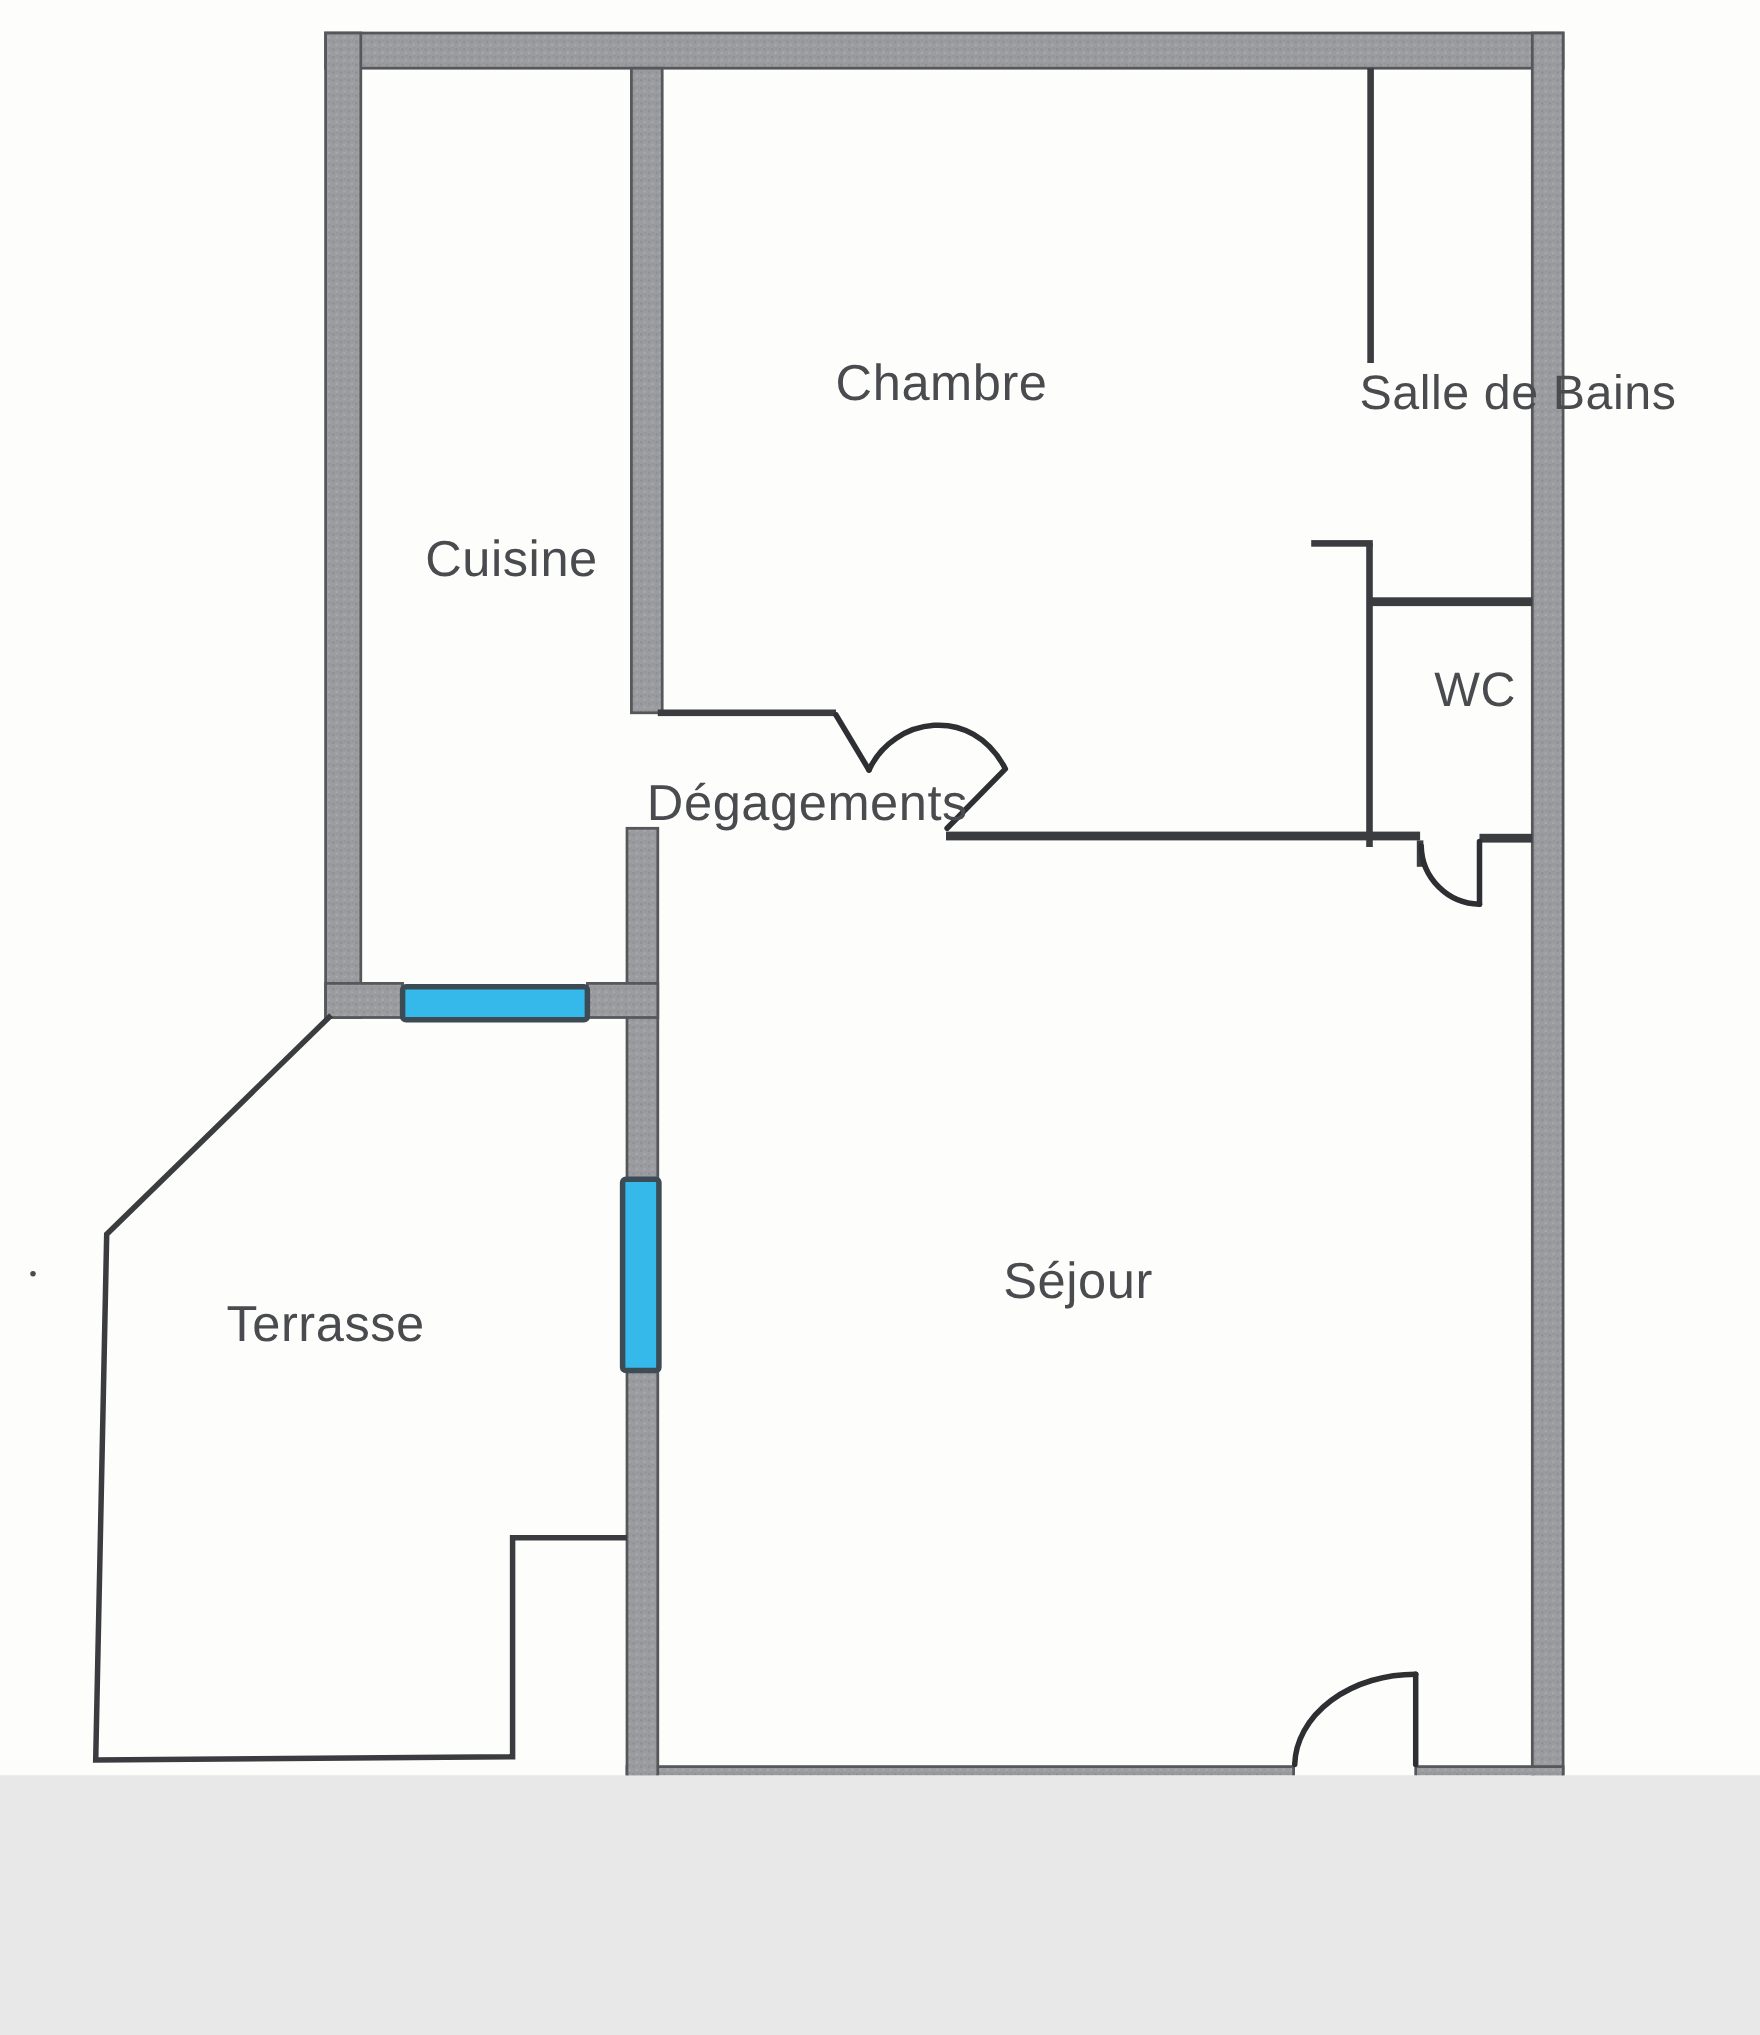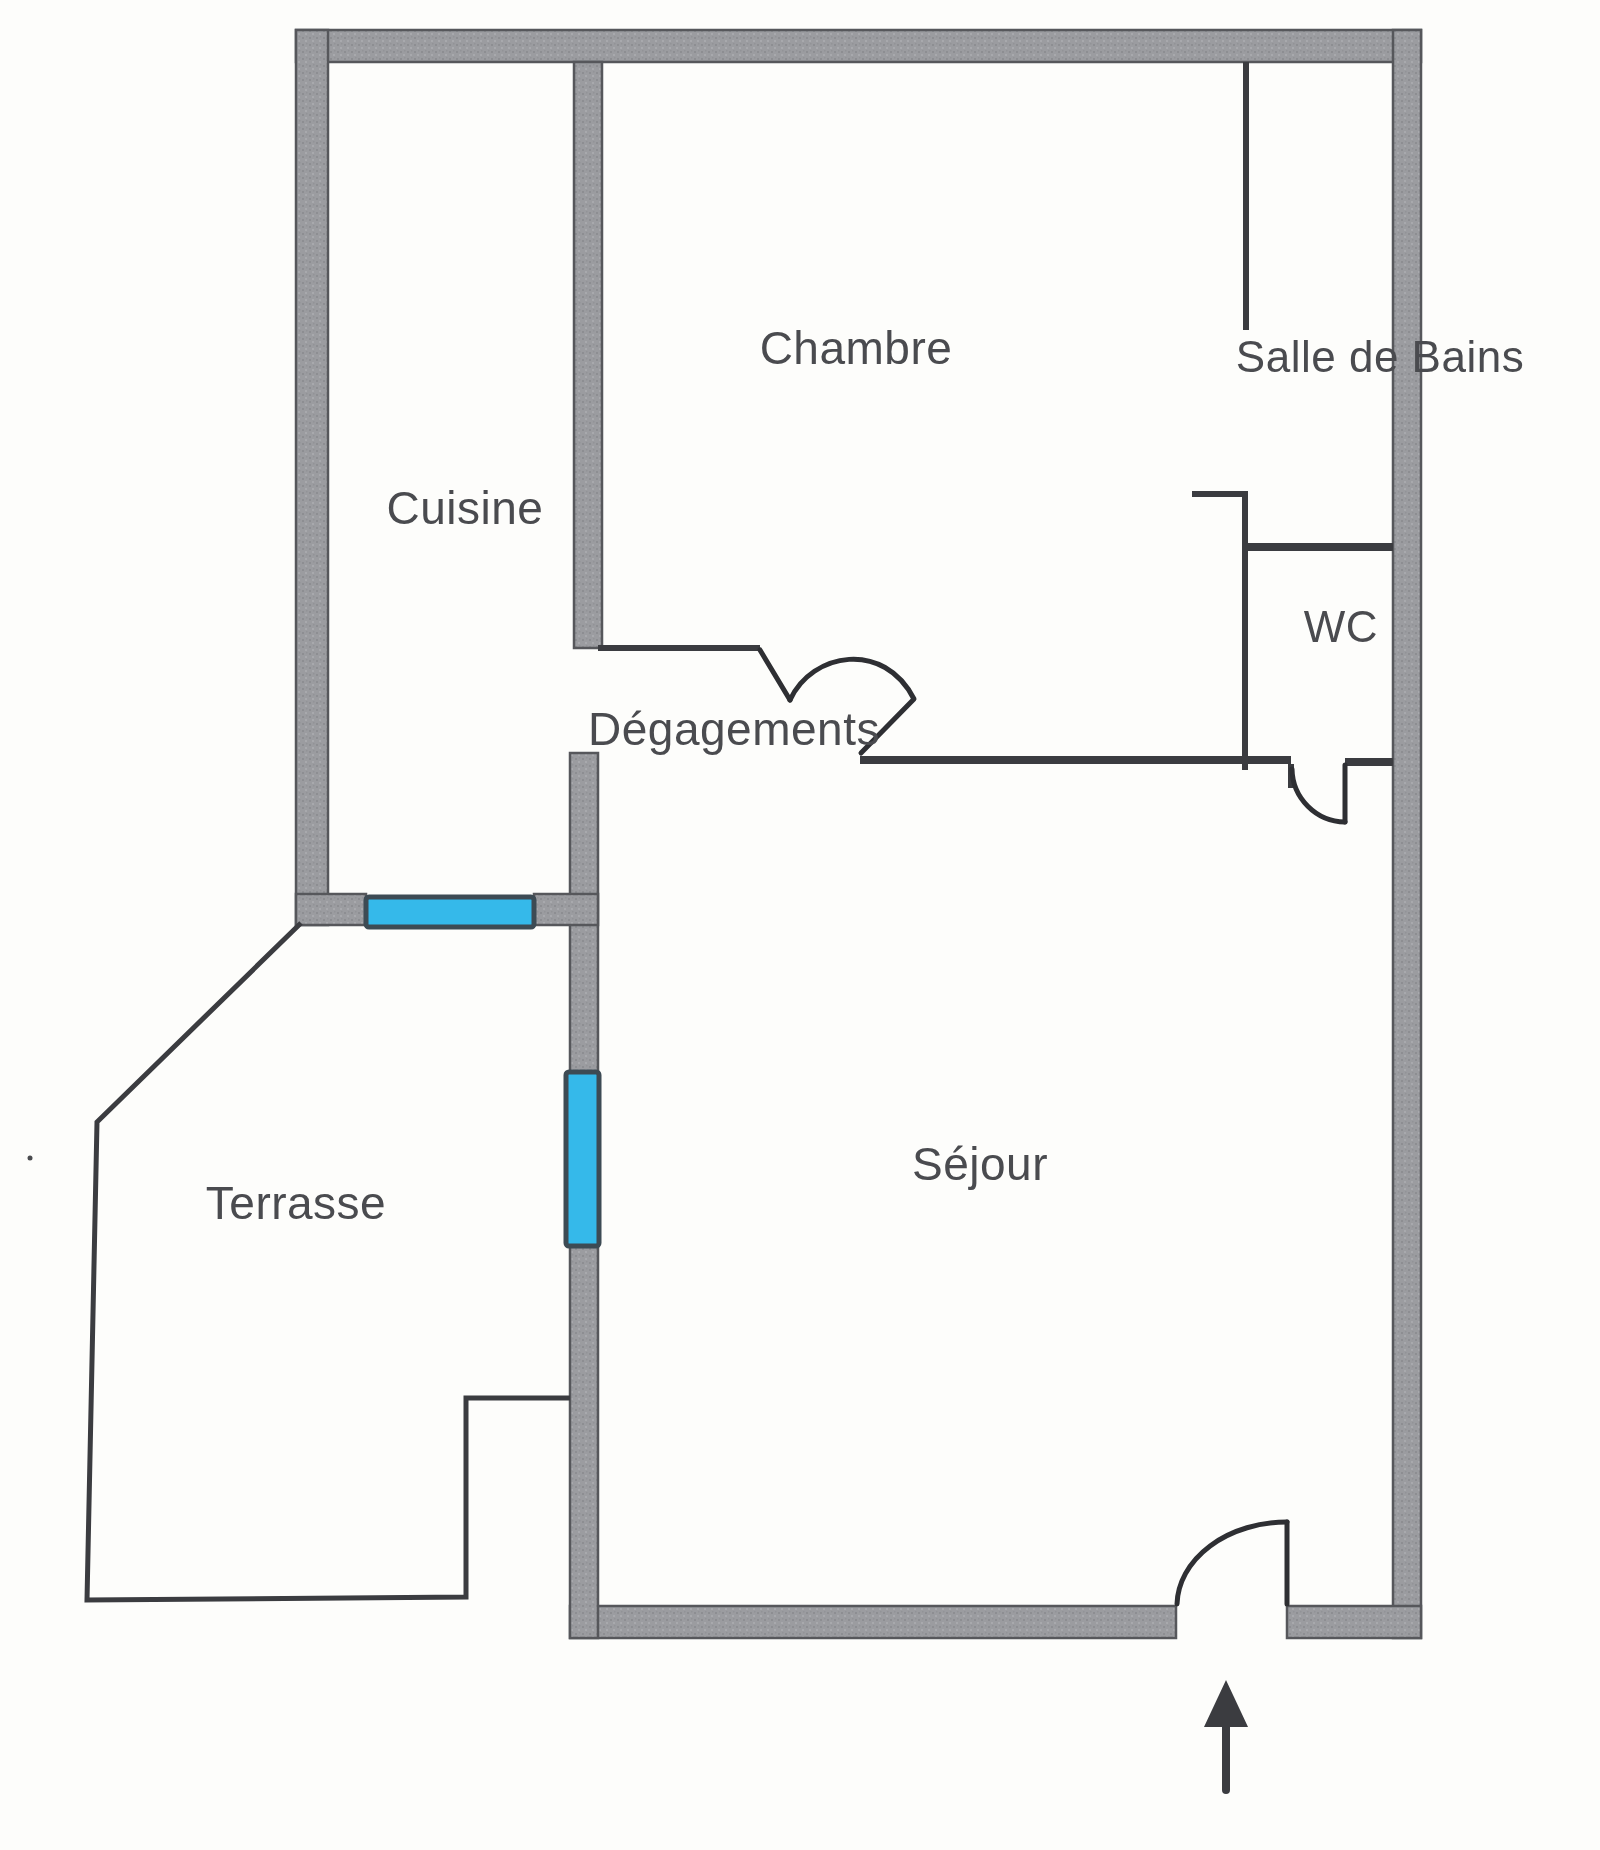--- a/index.html
+++ b/index.html
@@ -9,21 +9,21 @@
     --thin-wall:#3b3c40;
     --door-line:#2e2f33;
     --window-fill:#35b9ea;
     --window-edge:#3d4b54;
     --label:#4a4b4f;
   }
   html,body{margin:0;padding:0;}
   body{background:#e8e8e8;font-family:"Liberation Sans",sans-serif;}
   .page{
     position:relative;
-    width:1600px;height:1850px;
+    width:1600px;height:1614px;
     background:var(--bg);
     margin:0 auto;
     overflow:hidden;
   }
   svg{position:absolute;left:0;top:0;}
   .wall{fill:url(#wallTex);stroke:var(--wall-edge);stroke-width:2.5;}
   .thinwall{fill:var(--thin-wall);stroke:none;}
   .doorline{fill:none;stroke:var(--door-line);stroke-width:5;stroke-linecap:round;stroke-linejoin:round;}
   .boundary{fill:none;stroke:var(--thin-wall);stroke-width:5;stroke-linejoin:miter;}
   .window{fill:var(--window-fill);stroke:var(--window-edge);stroke-width:5;}

